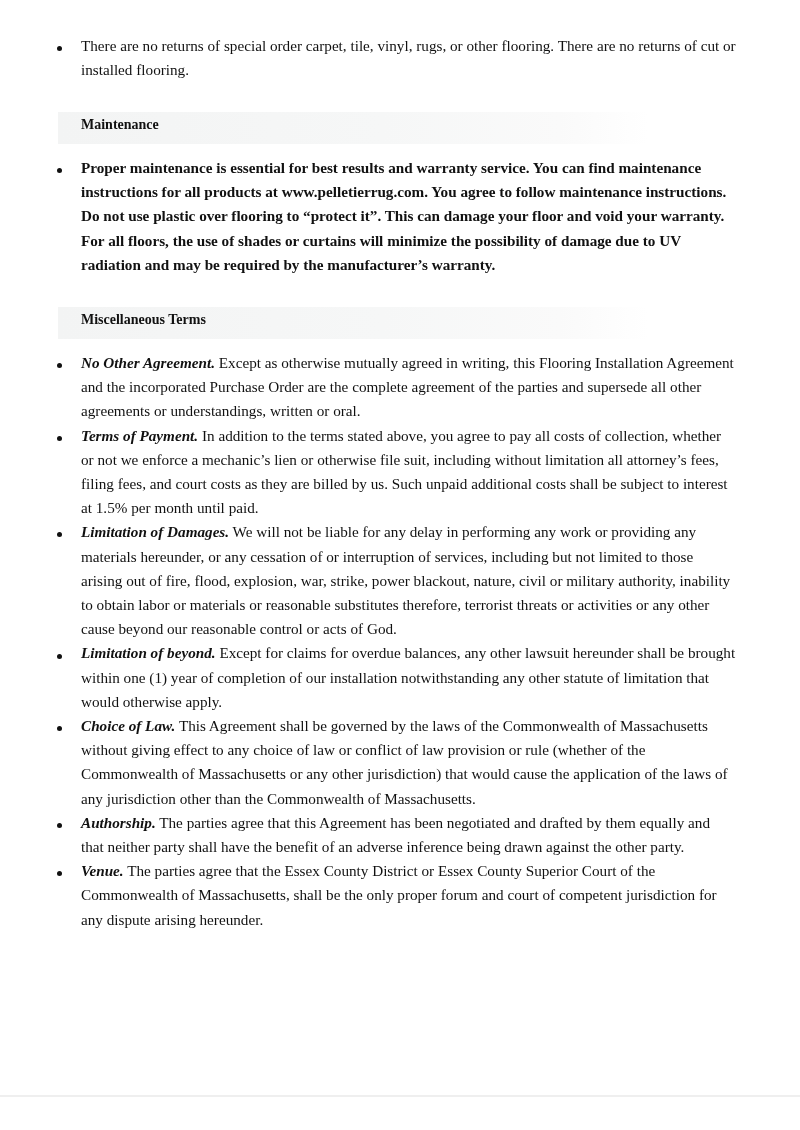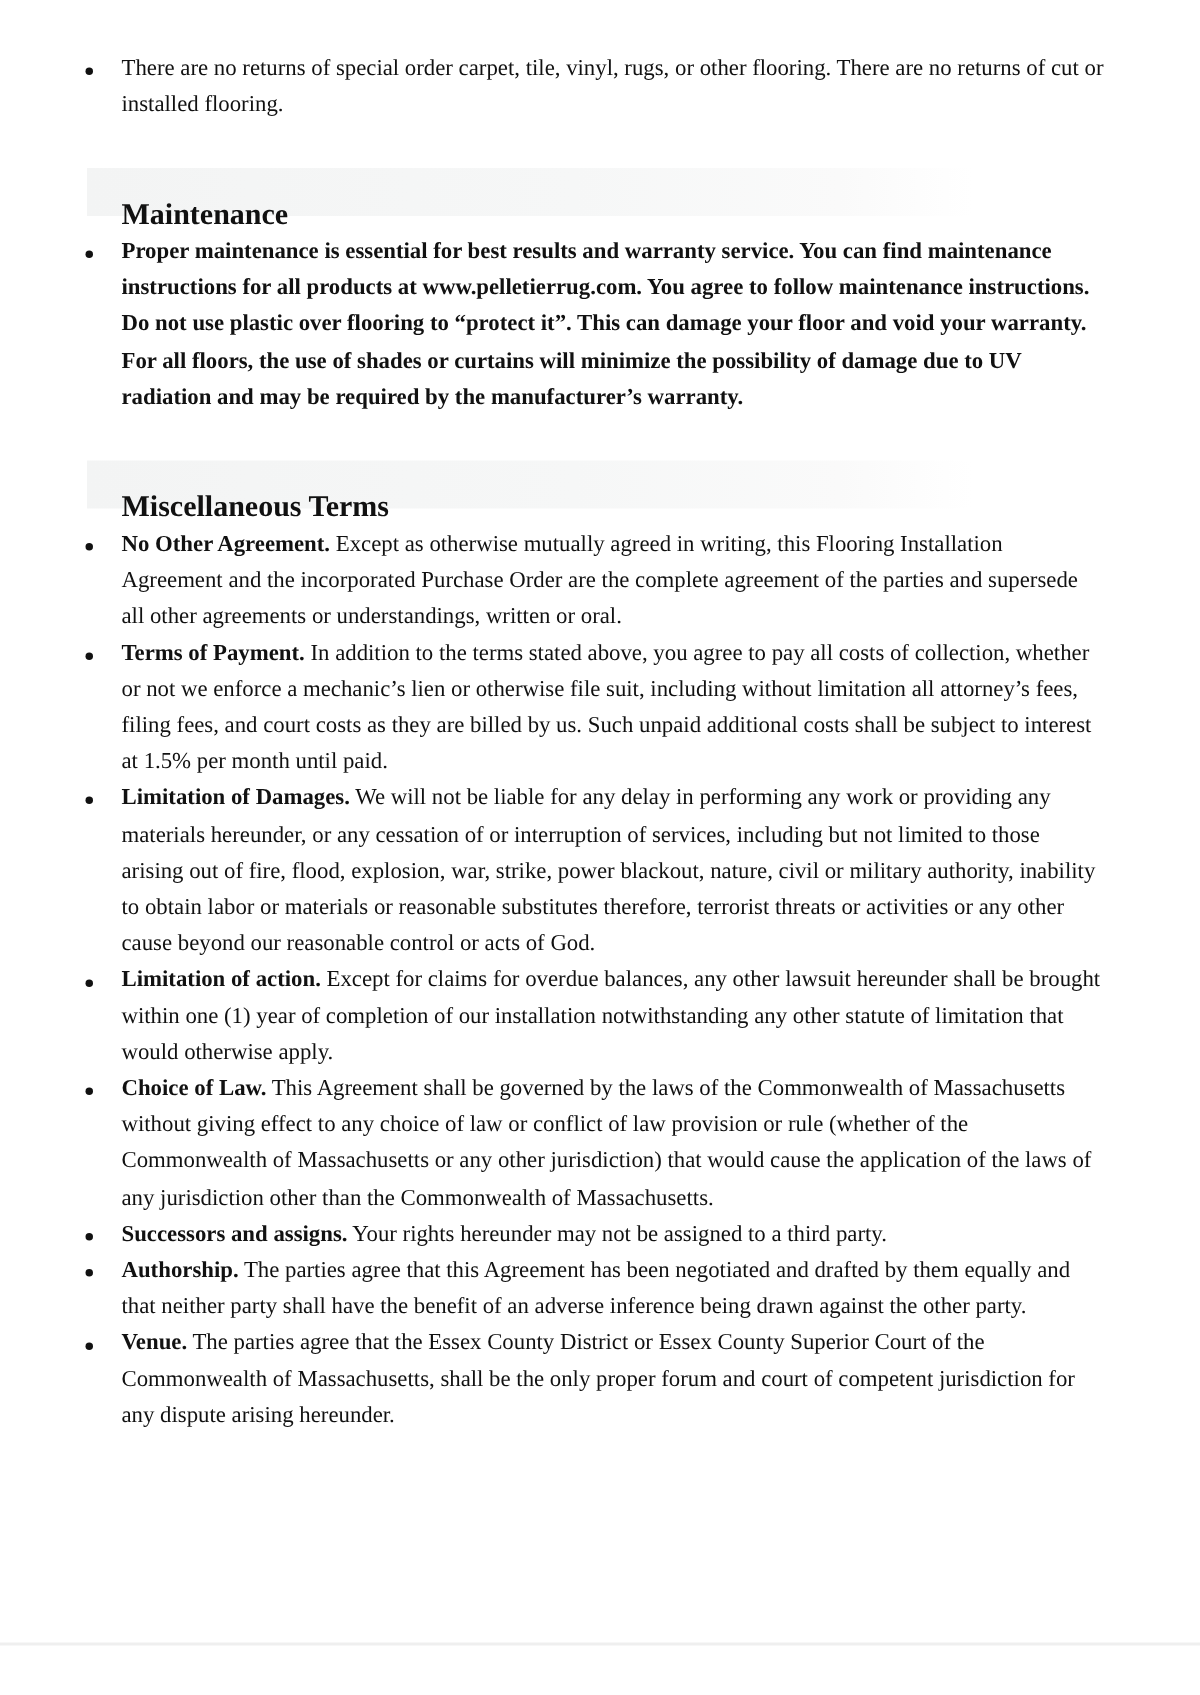--- a/index.html
+++ b/index.html
@@ -19,28 +19,28 @@
     }
     ul.terms li .bullet {
       position: absolute; left: 57px; top: 0;
       font-size: 15px; line-height: 24.2px;
     }
     ul.terms li .bullet::before {
       content: ""; display: inline-block; width: 5px; height: 5px;
       border-radius: 50%; background: #111; vertical-align: middle;
       position: relative; top: 1px;
     }
-    .lead { font-weight: bold; }
+    .lead { font-weight: bold; font-style: italic; }
     .section-heading {
       position: absolute; left: 58px; width: 590px; height: 32px;
       background: linear-gradient(to right, #f3f4f4 0%, #f6f7f7 55%, #fafafa 85%, #ffffff 100%);
     }
     .section-heading span {
-      position: absolute; left: 23px; top: 20px;
-      font-size: 20px; font-weight: bold; line-height: 22px;
+      position: absolute; left: 23px; top: 2px;
+      font-size: 14px; font-weight: bold; line-height: 22px;
     }
     .block { position: absolute; left: 0; width: 800px; }
     .footer-rule {
       position: absolute; left: 0; top: 1095px; width: 800px; height: 2px;
       background: #efefef;
     }
   </style>
 </head>
 <body>
 
@@ -75,27 +75,24 @@
       <li>
         <span class="bullet"></span><span class="lead">No Other Agreement.</span><span> Except as otherwise mutually agreed in writing, this Flooring Installation Agreement and the incorporated Purchase Order are the complete agreement of the parties and supersede all other agreements or understandings, written or oral.</span>
       </li>
       <li>
         <span class="bullet"></span><span class="lead">Terms of Payment.</span><span> In addition to the terms stated above, you agree to pay all costs of collection, whether or not we enforce a mechanic’s lien or otherwise file suit, including without limitation all attorney’s fees, filing fees, and court costs as they are billed by us. Such unpaid additional costs shall be subject to interest at 1.5% per month until paid.</span>
       </li>
       <li>
         <span class="bullet"></span><span class="lead">Limitation of Damages.</span><span> We will not be liable for any delay in performing any work or providing any materials hereunder, or any cessation of or interruption of services, including but not limited to those arising out of fire, flood, explosion, war, strike, power blackout, nature, civil or military authority, inability to obtain labor or materials or reasonable substitutes therefore, terrorist threats or activities or any other cause beyond our reasonable control or acts of God.</span>
       </li>
       <li>
-        <span class="bullet"></span><span class="lead">Limitation of action.</span><span> Except for claims for overdue balances, any other lawsuit hereunder shall be brought within one (1) year of completion of our installation notwithstanding any other statute of limitation that would otherwise apply.</span>
+        <span class="bullet"></span><span class="lead">Limitation of beyond.</span><span> Except for claims for overdue balances, any other lawsuit hereunder shall be brought within one (1) year of completion of our installation notwithstanding any other statute of limitation that would otherwise apply.</span>
       </li>
       <li>
         <span class="bullet"></span><span class="lead">Choice of Law.</span><span> This Agreement shall be governed by the laws of the Commonwealth of Massachusetts without giving effect to any choice of law or conflict of law provision or rule (whether of the Commonwealth of Massachusetts or any other jurisdiction) that would cause the application of the laws of any jurisdiction other than the Commonwealth of Massachusetts.</span>
-      </li>
-      <li>
-        <span class="bullet"></span><span class="lead">Successors and assigns.</span><span> Your rights hereunder may not be assigned to a third party.</span>
       </li>
       <li>
         <span class="bullet"></span><span class="lead">Authorship.</span><span> The parties agree that this Agreement has been negotiated and drafted by them equally and that neither party shall have the benefit of an adverse inference being drawn against the other party.</span>
       </li>
       <li>
         <span class="bullet"></span><span class="lead">Venue.</span><span> The parties agree that the Essex County District or Essex County Superior Court of the Commonwealth of Massachusetts, shall be the only proper forum and court of competent jurisdiction for any dispute arising hereunder.</span>
       </li>
     </ul>
   </div>
 

